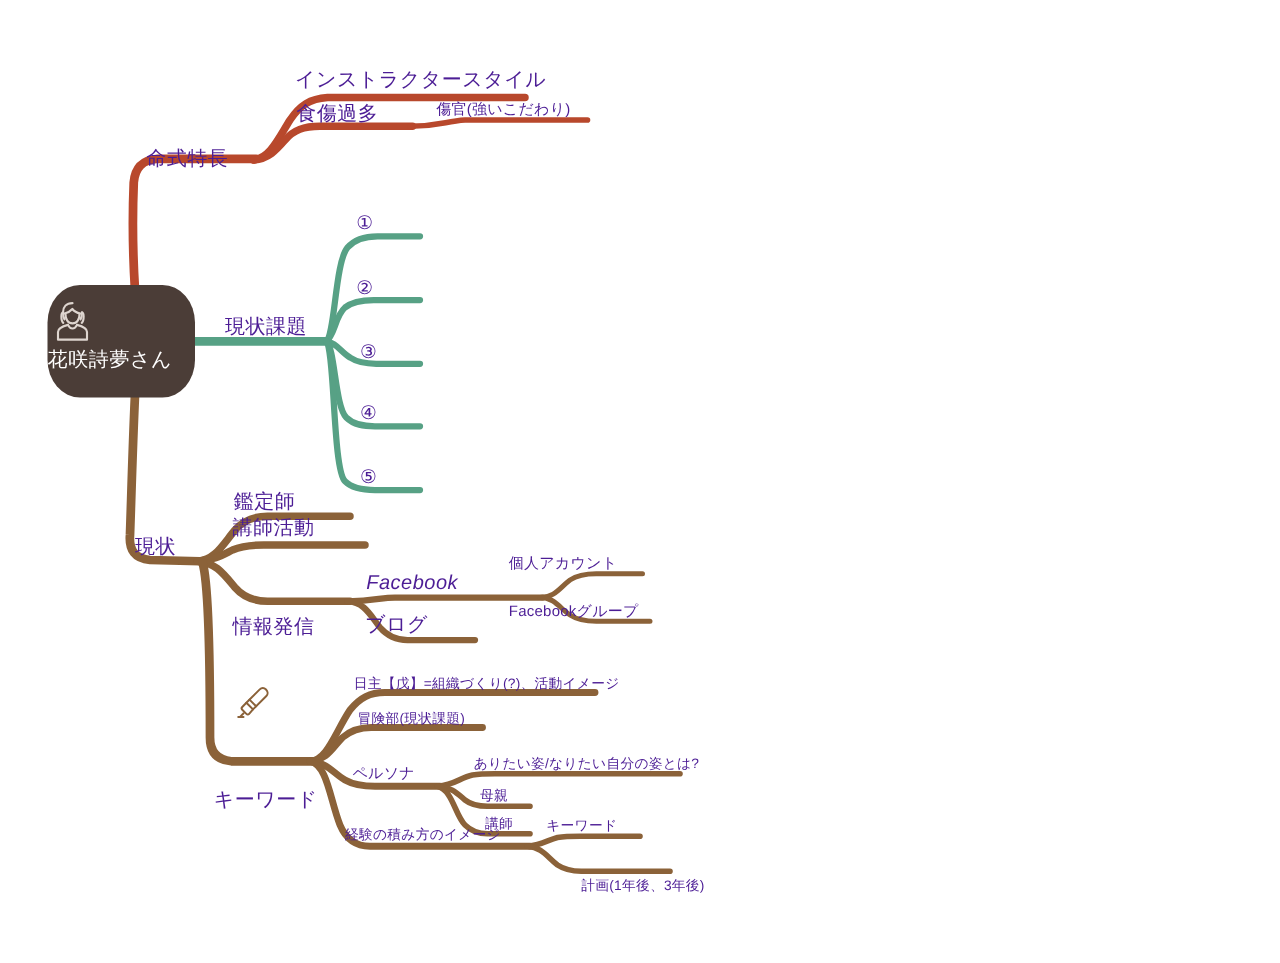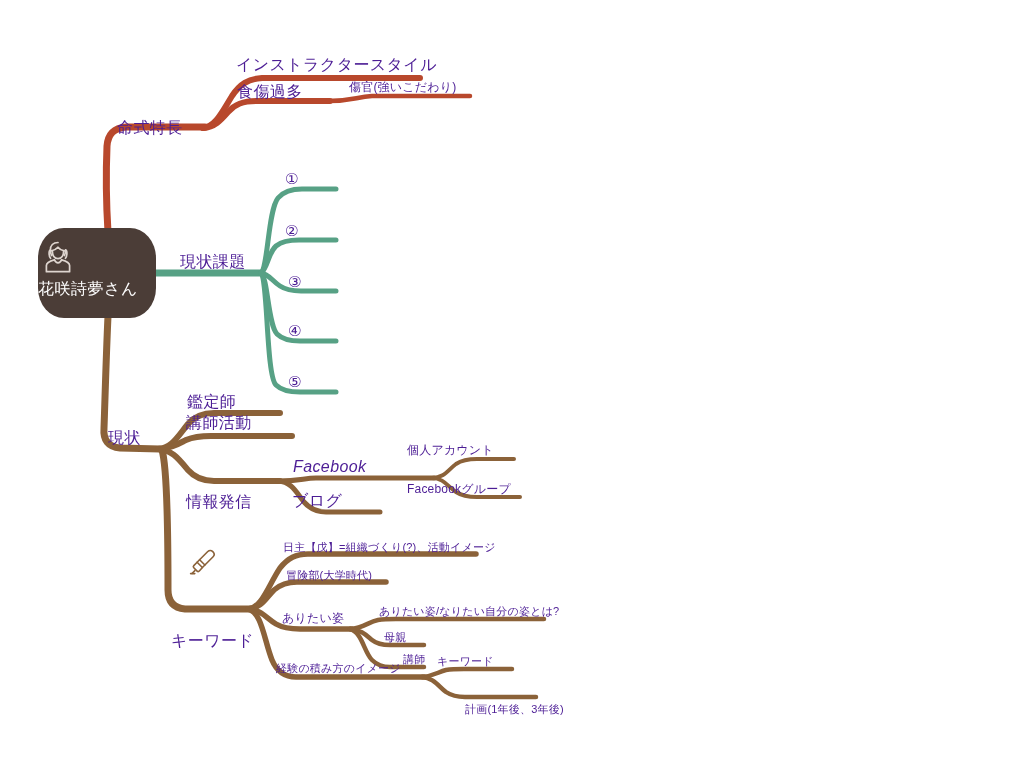--- a/index.html
+++ b/index.html
@@ -175,22 +175,22 @@
   <div class="node-label lvl1" style="left:187px; top:410px;text-align:right;">鑑定師</div>
   <div class="node-label lvl1" style="left:186px; top:431px;">講師活動</div>
   <div class="node-label lvl1" style="left:186px; top:478px;margin-top:32px;">情報発信</div>
   <div class="node-label lvl1" style="left:293px; top:475px;font-style:italic;">Facebook</div>
   <div class="node-label lvl1" style="left:292px; top:509px;">ブログ</div>
   <div class="node-label lvl3" style="left:407px; top:456px;">個人アカウント</div>
   <div class="node-label lvl3" style="left:407px; top:495px;text-align:right;">Facebookグループ</div>
 
   <div class="node-label lvl1" style="left:171px; top:606px;margin-top:43px;">キーワード</div>
   <div class="node-label lvl4" style="left:283px; top:553px;">日主【戊】=組織づくり(?)、活動イメージ</div>
-  <div class="node-label lvl4" style="left:286px; top:581px;">冒険部(大学時代)</div>
-  <div class="node-label lvl3" style="left:282px; top:624px;">ありたい姿</div>
+  <div class="node-label lvl4" style="left:286px; top:581px;">冒険部(現状課題)</div>
+  <div class="node-label lvl3" style="left:282px; top:624px;">ペルソナ</div>
   <div class="node-label lvl4" style="left:379px; top:617px;">ありたい姿/なりたい自分の姿とは?</div>
   <div class="node-label lvl4" style="left:384px; top:643px;">母親</div>
-  <div class="node-label lvl4" style="left:403px; top:665px;">講師</div>
+  <div class="node-label lvl4" style="left:388px; top:665px;">講師</div>
   <div class="node-label lvl4" style="left:276px; top:674px;">経験の積み方のイメージ</div>
   <div class="node-label lvl4" style="left:437px; top:667px;">キーワード</div>
   <div class="node-label lvl4" style="left:437px; top:715px;margin-left:28px;">計画(1年後、3年後)</div>
 
 </div>
 
 </body></html>

